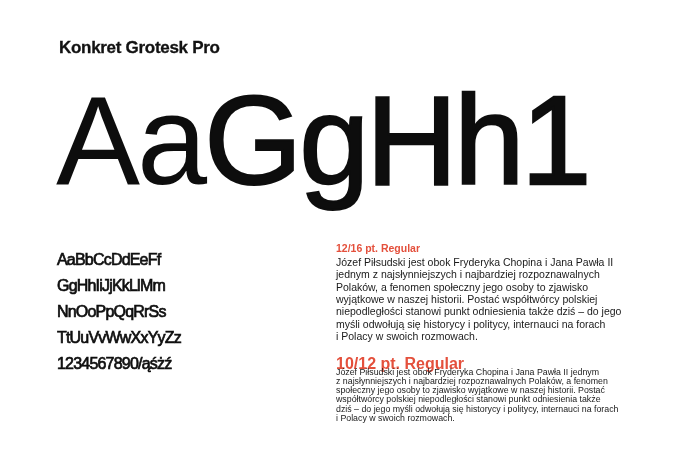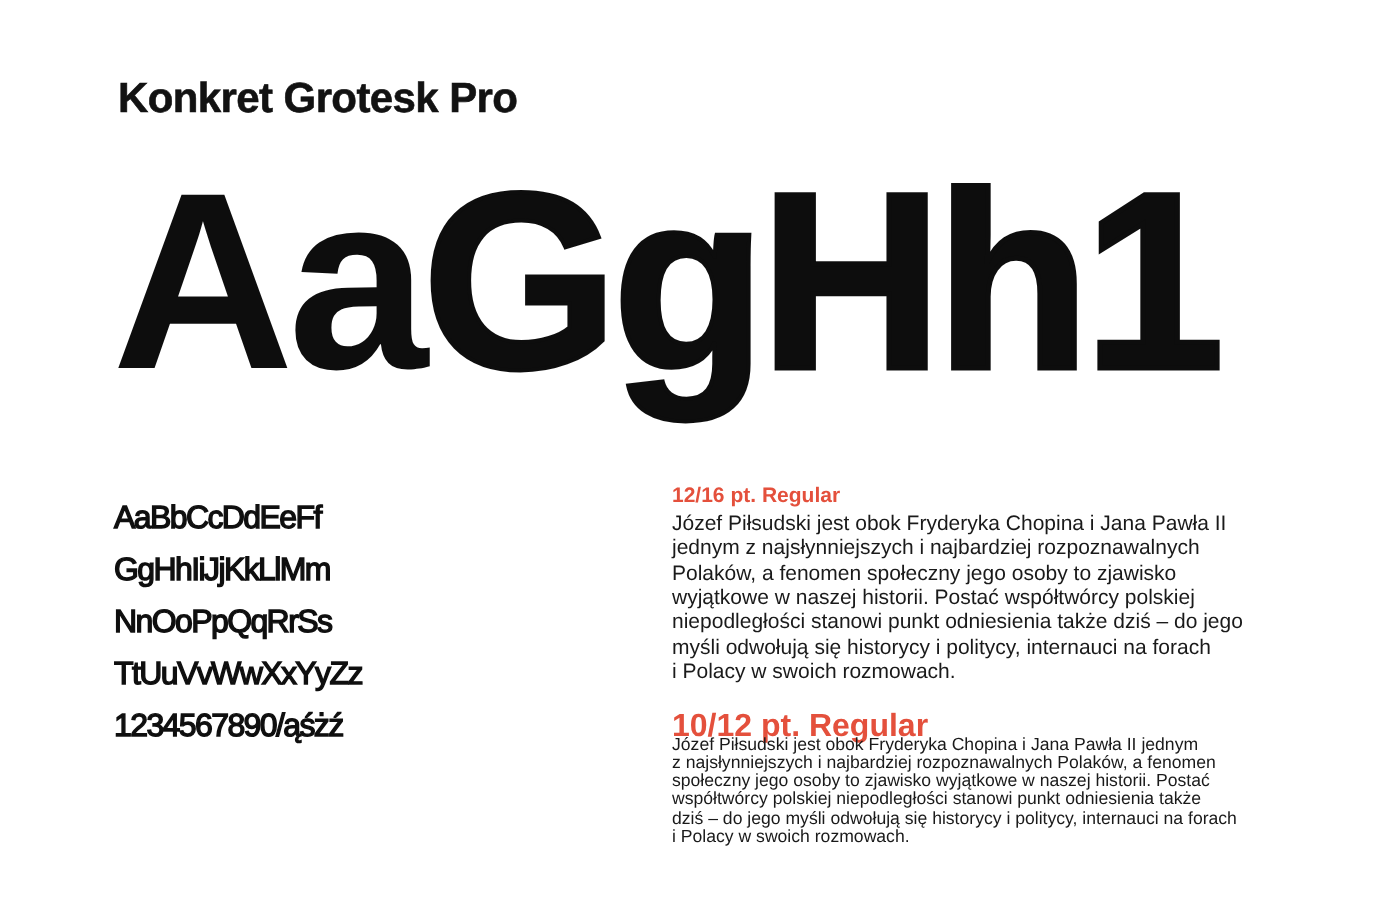--- a/index.html
+++ b/index.html
@@ -7,40 +7,40 @@
     width: 688px; height: 458px;
     position: relative;
     background: #ffffff;
     overflow: hidden;
     font-family: "Liberation Sans", sans-serif;
     -webkit-font-smoothing: antialiased;
   }
   .page-title {
     position: absolute;
     left: 59px; top: 39px;
-    font-size: 21px;
+    font-size: 17px;
     font-weight: 700;
     letter-spacing: -0.3px;
     line-height: 1;
     color: #121212;
     -webkit-text-stroke: 0.3px #121212;
     white-space: nowrap;
   }
   .specimen {
     position: absolute;
     left: 56px; top: 78px;
     font-size: 126px;
     line-height: 1;
     letter-spacing: -3px;
     color: #0d0d0d;
     white-space: nowrap;
   }
-  .specimen .w-light  { font-weight: 700; }
-  .specimen .w-medium { font-weight: 700; margin-top: 30px; -webkit-text-stroke: 2px #0d0d0d; }
-  .specimen .w-bold   { font-weight: 700; -webkit-text-stroke: 2.5px #0d0d0d; }
+  .specimen .w-light  { font-weight: 400; }
+  .specimen .w-medium { font-weight: 400; margin-top: 30px; -webkit-text-stroke: 2px #0d0d0d; }
+  .specimen .w-bold   { font-weight: 400; -webkit-text-stroke: 2.5px #0d0d0d; }
   .charset {
     position: absolute;
     left: 57px; top: 247px;
     font-size: 16px;
     line-height: 26px;
     letter-spacing: -0.8px;
     color: #0f0f0f;
     -webkit-text-stroke: 0.7px #0f0f0f;
     white-space: pre-line;
   }

